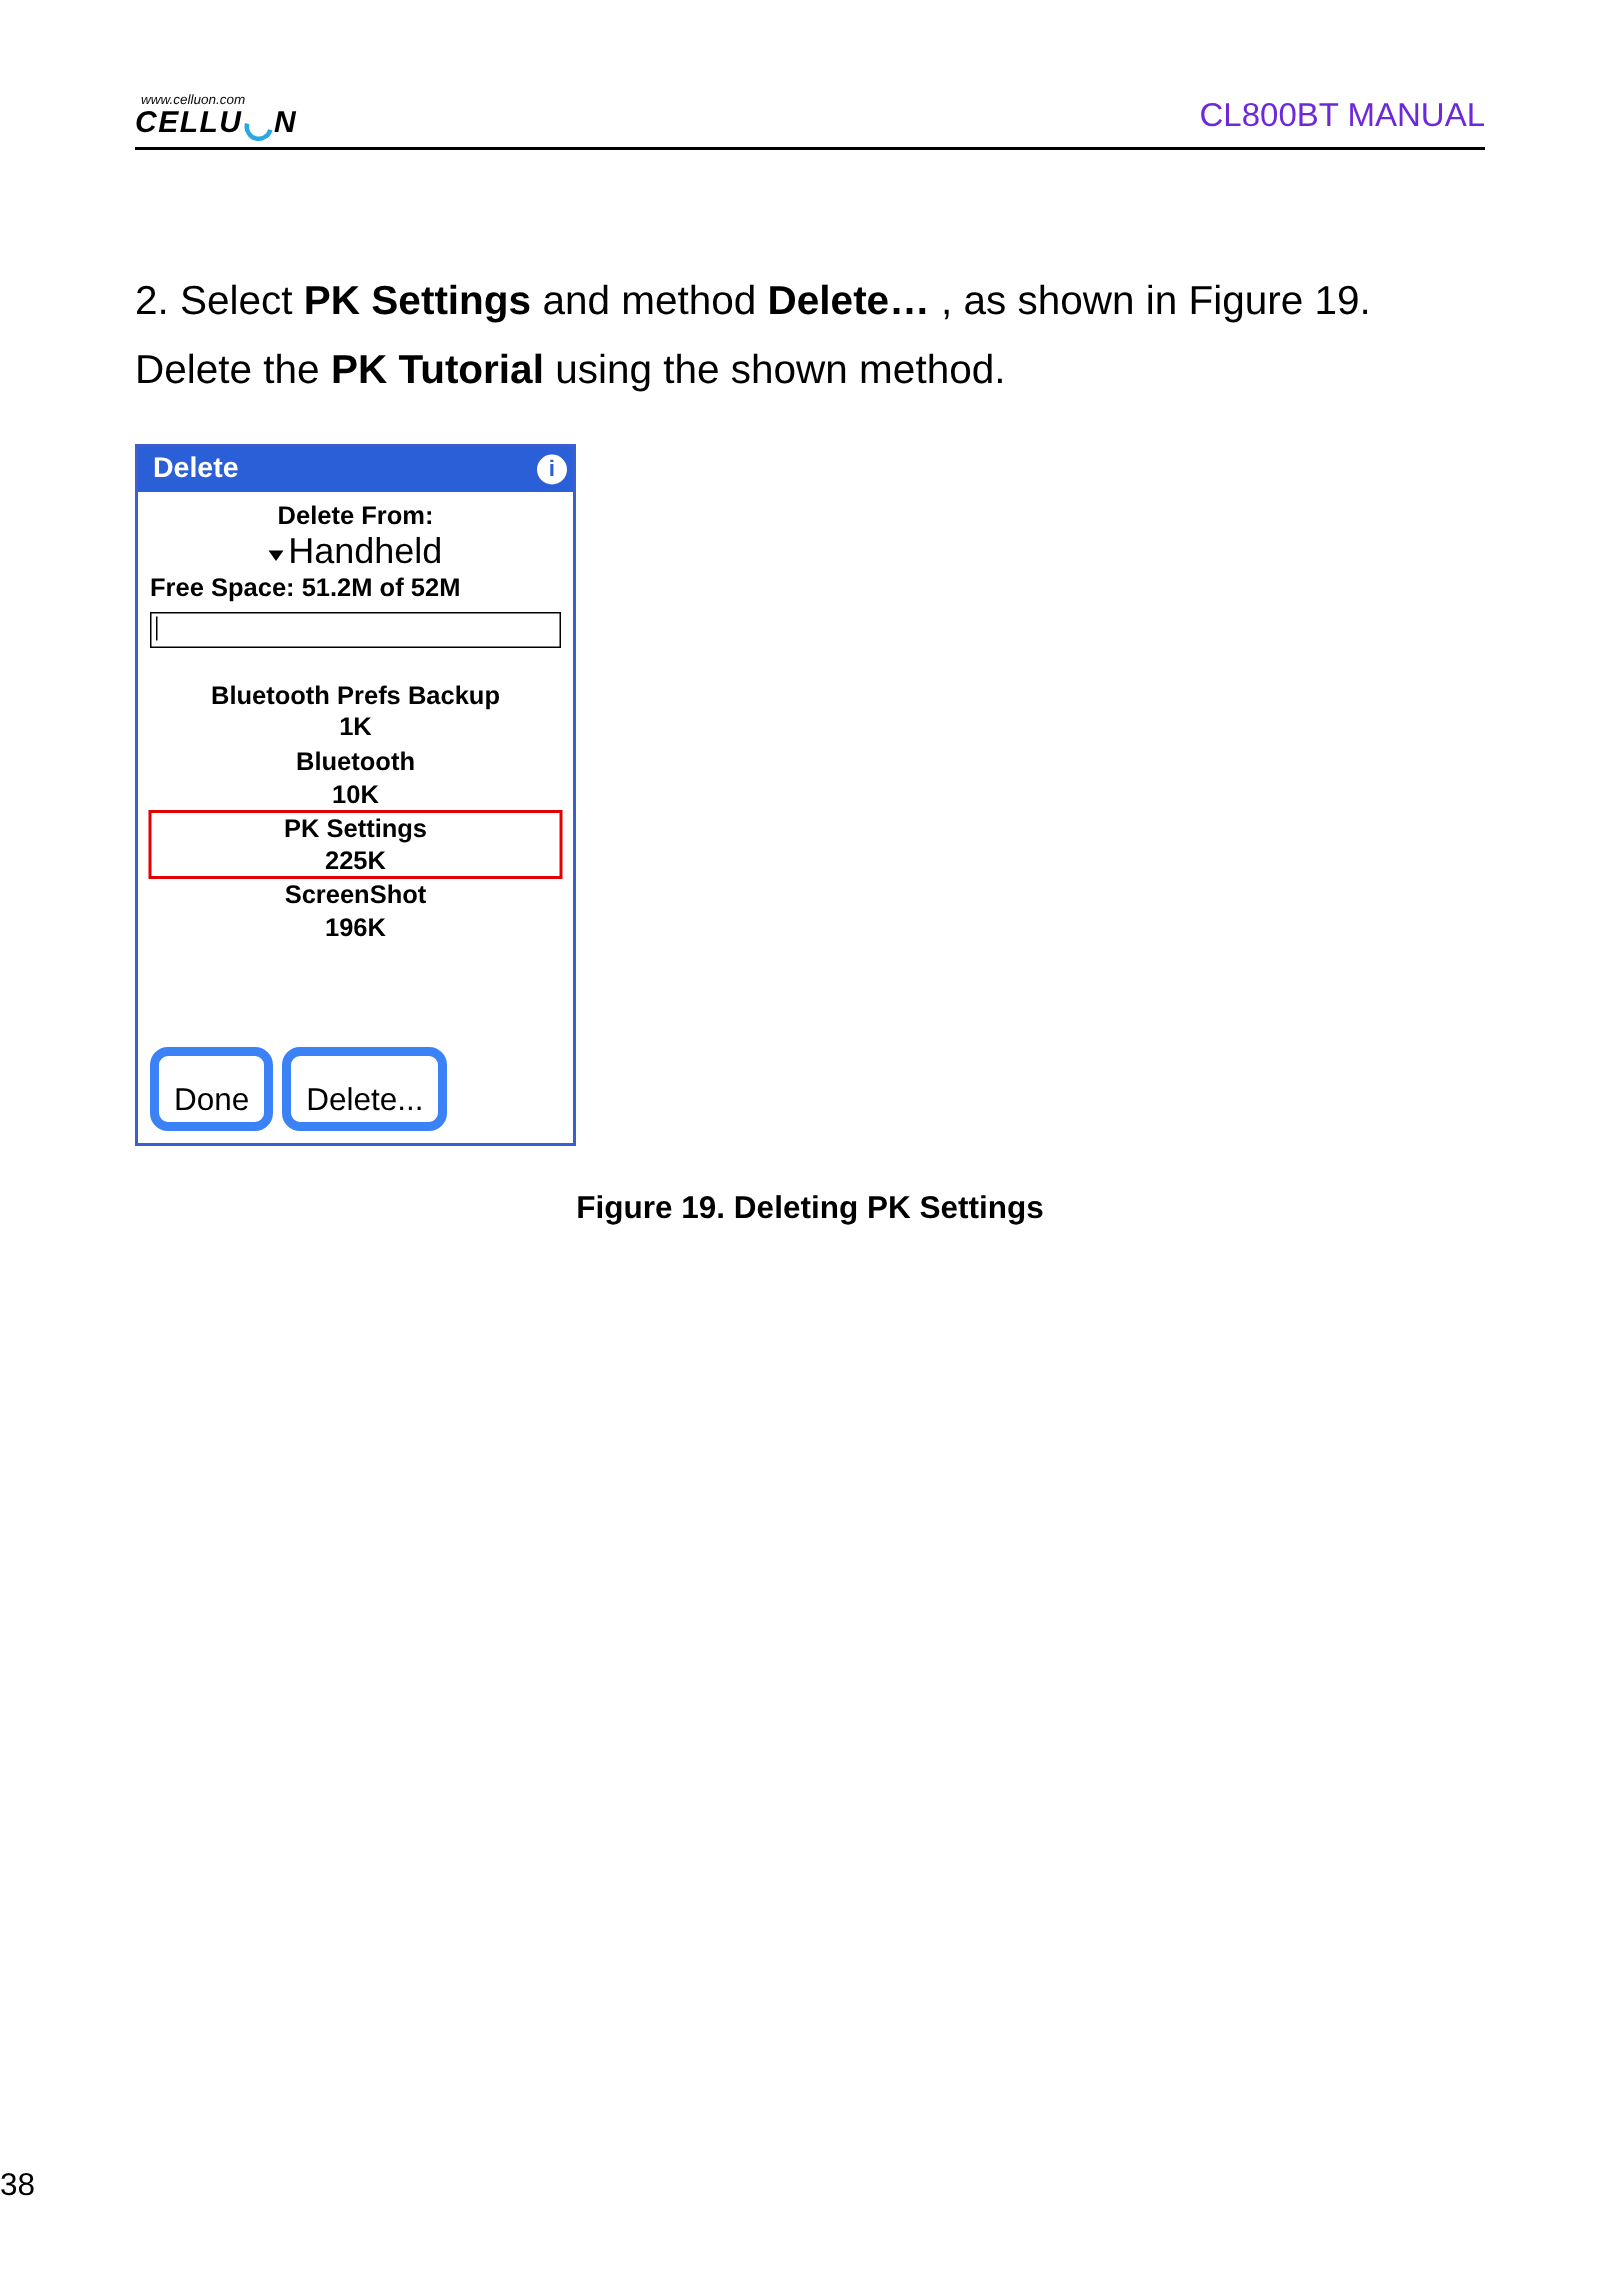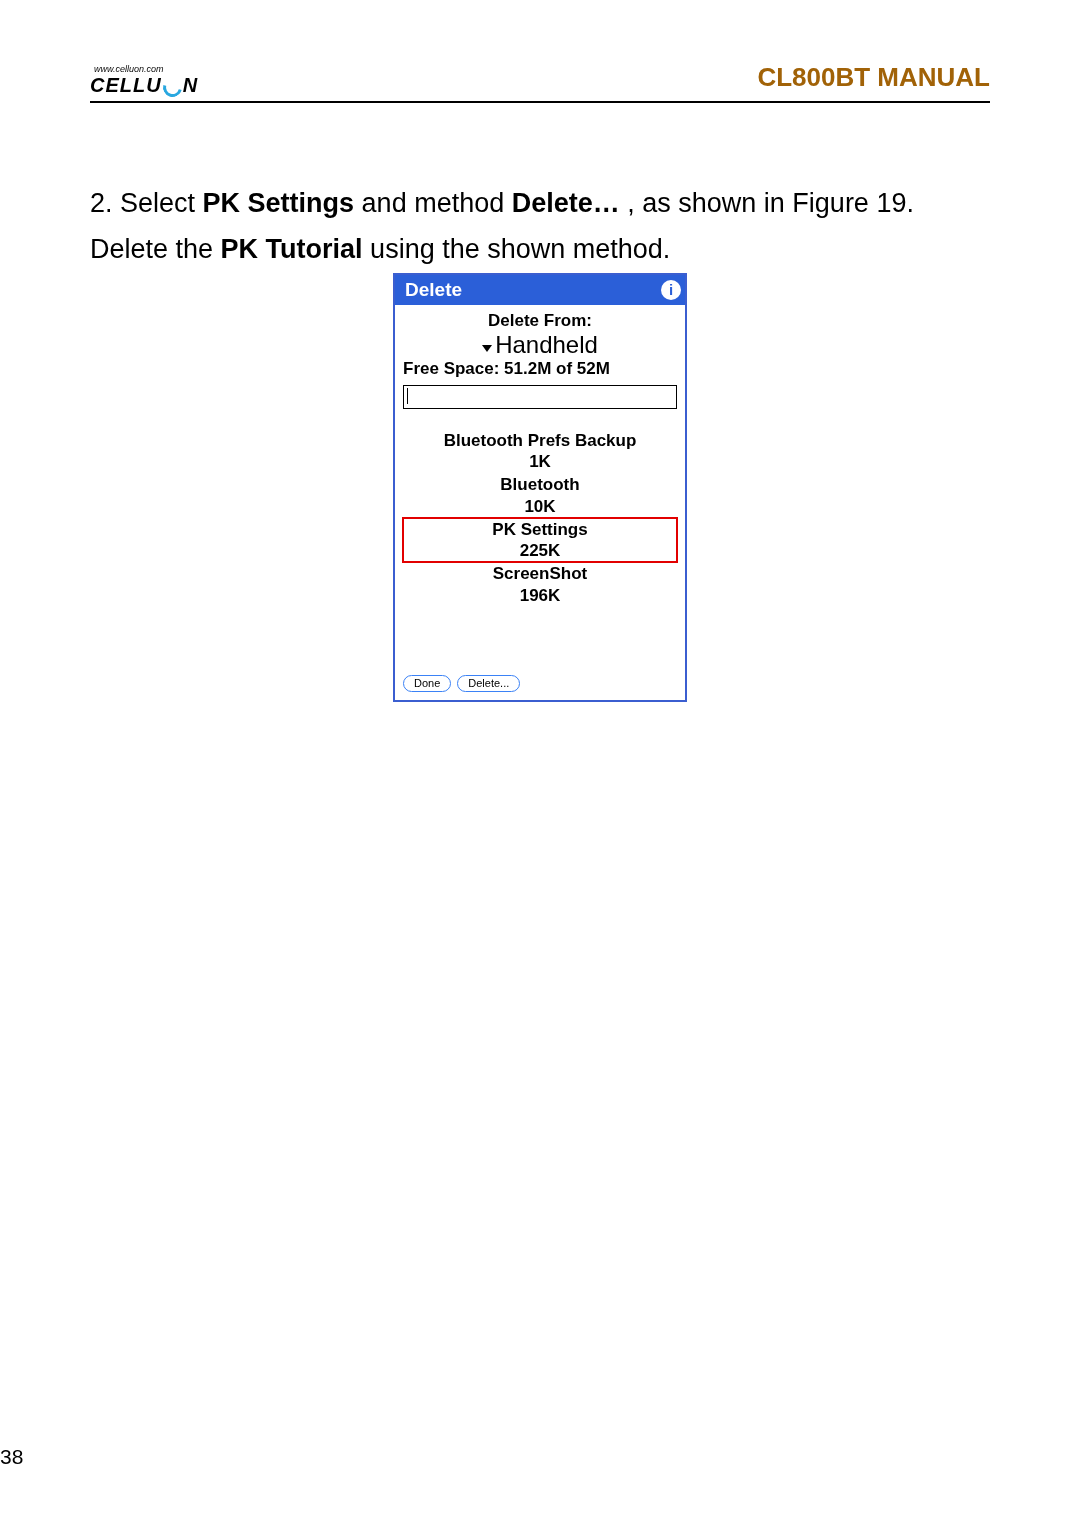--- a/index.html
+++ b/index.html
@@ -52,34 +52,33 @@
     border: 3px solid #2aa8e0;
     border-top-color: transparent;
     border-right-color: transparent;
     border-radius: 50%;
     transform: rotate(-30deg);
     margin: 0 1px;
     position: relative;
     top: 2px;
   }
   .doc-title {
-    font-size: 26px;
-    color: #a16207;
+    font-size: 22px;
+    color: #6d28d9;
     padding-bottom: 2px;
-    font-weight: bold;
   }
   .body-text {
     margin-top: 78px;
     font-size: 27px;
     line-height: 1.7;
   }
   .body-text b { font-weight: 700; }
   .screenshot-wrap {
     display: flex;
-    justify-content: center;
+    margin-top: 26px;
   }
   .palm {
     width: 290px;
     border: 2px solid #3b5ed0;
     background: #fff;
     font-family: "Arial Black", Arial, sans-serif;
     color: #000;
     position: relative;
   }
   .palm-titlebar {
@@ -145,25 +144,25 @@
   .list .row.sel {
     outline: 2px solid #e20000;
     outline-offset: -1px;
   }
   .btn-row {
     margin-top: 68px;
     display: flex;
     gap: 6px;
   }
   .pill {
-    border: 1px solid #3b82f6;
+    border: 6px solid #3b82f6;
     border-radius: 12px;
-    padding: 1px 10px 2px 10px;
+    padding: 18px 10px 2px 10px;
     font-family: Arial, sans-serif;
-    font-size: 11px;
+    font-size: 21px;
     font-weight: 400;
     background: #fff;
   }
   .caption {
     text-align: center;
     font-size: 21px;
     font-weight: 700;
     margin-top: 30px;
   }
   .page-num {
@@ -233,15 +232,16 @@
         </div>
 
         <div class="btn-row">
           <span class="pill">Done</span>
           <span class="pill">Delete...</span>
         </div>
       </div>
     </div>
   </div>
 
+  <div class="caption">Figure 19. Deleting PK Settings</div>
 
   <div class="page-num">38</div>
 </div>
 
 </body></html>

